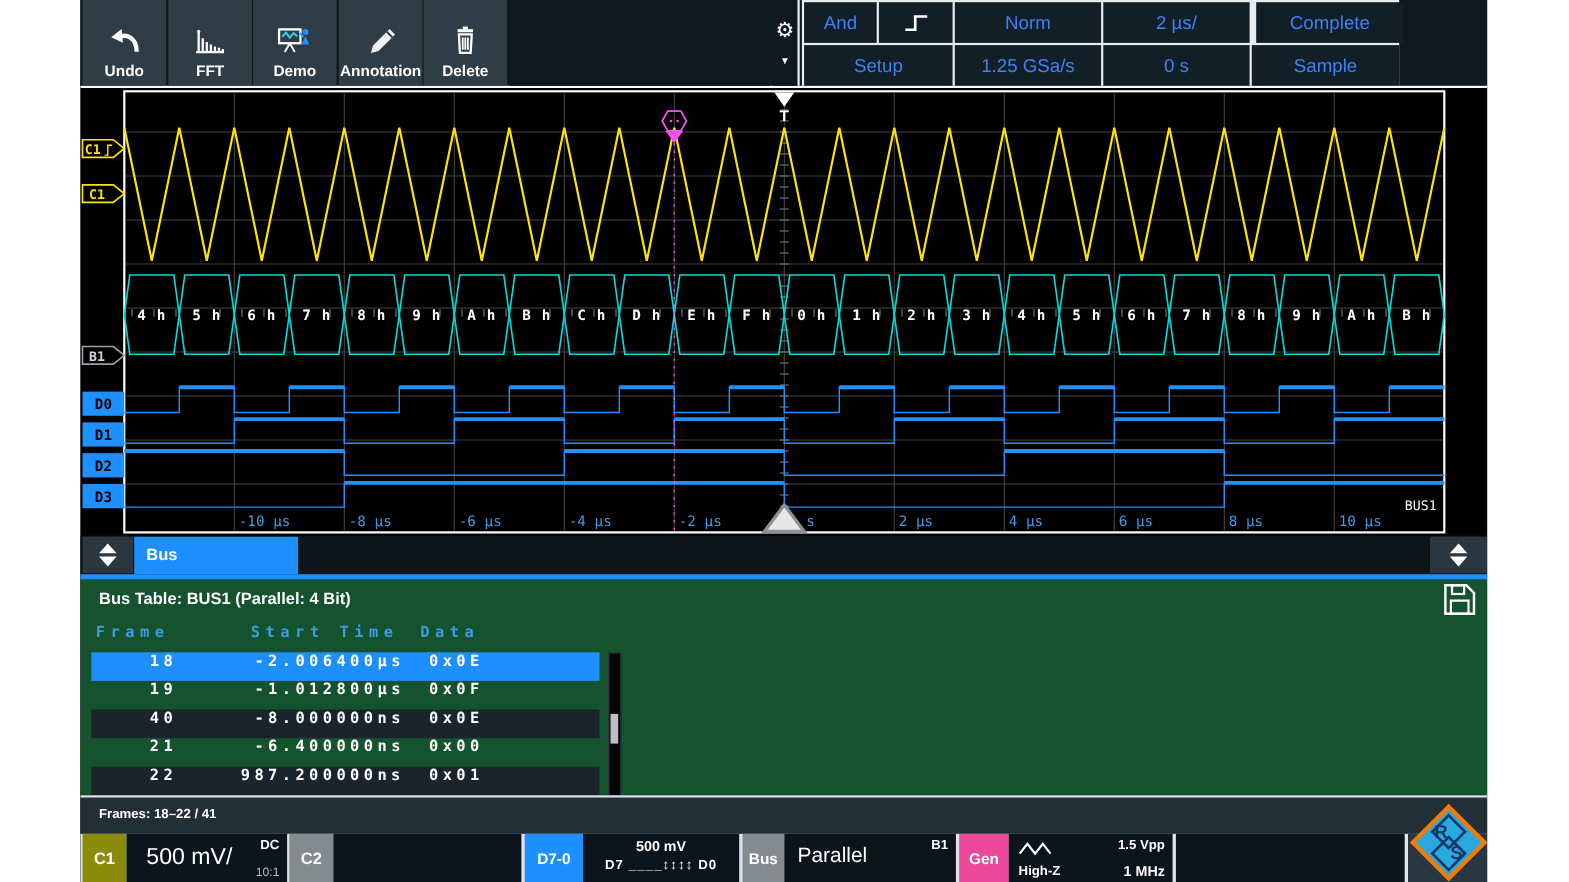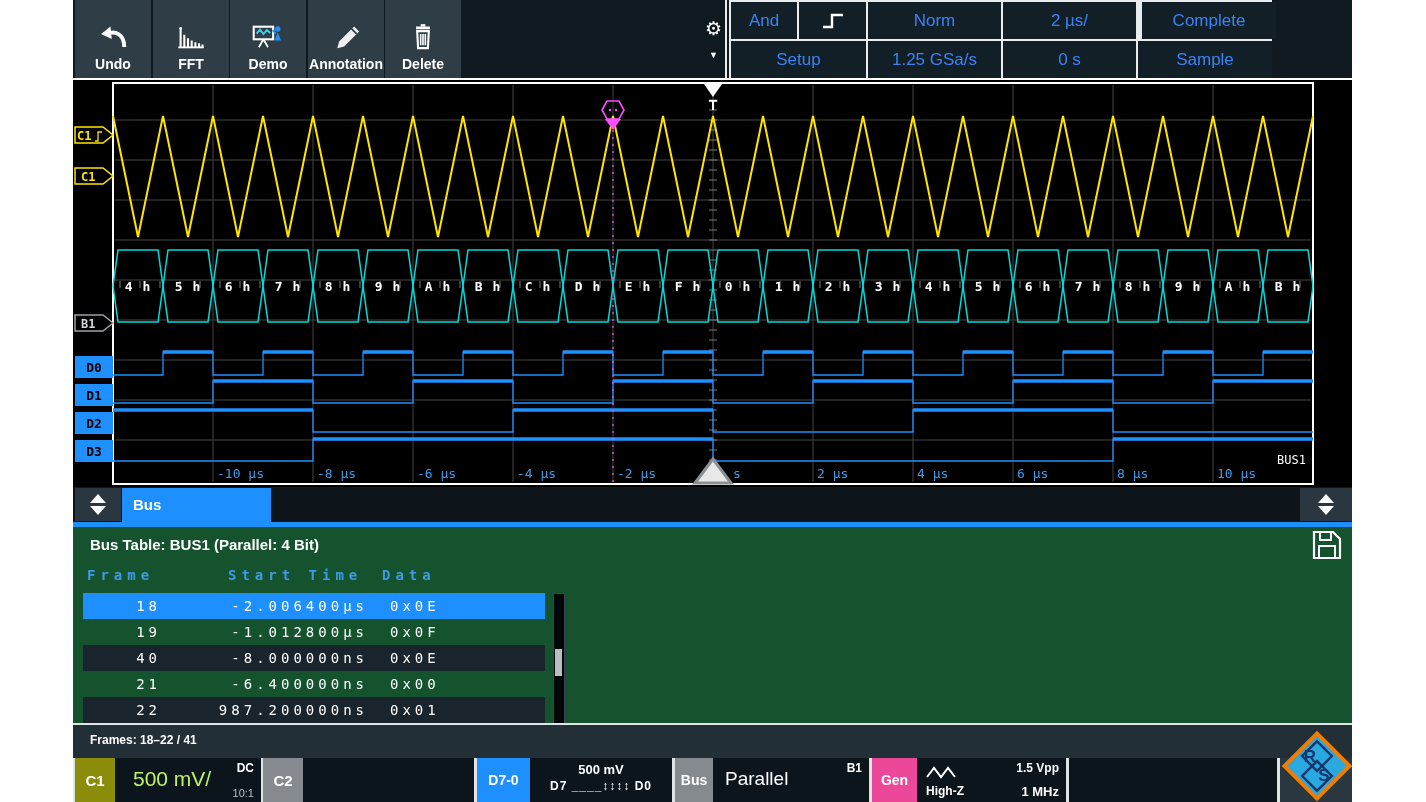--- a/index.html
+++ b/index.html
@@ -30,39 +30,39 @@
   .bustab{position:absolute;left:49px;top:1px;width:149px;height:34px;background:#1e8fff;color:#fff;
           font-size:15px;font-weight:bold;line-height:34px;padding-left:11px;box-sizing:border-box;}
   .tabline{position:absolute;left:0;top:522px;width:1279px;height:5px;background:#1e8fff;}
 
   
   .panel{position:absolute;left:0;top:527px;width:1279px;height:196px;background:#14532d;color:#fff;}
   .ptitle{position:absolute;left:17px;top:9px;font-size:15px;font-weight:bold;}
   .saveic{position:absolute;left:1238px;top:3px;}
   .thead{position:absolute;top:40px;left:0;width:480px;height:22px;color:#3d9be8;
          font-family:"DejaVu Sans Mono",monospace;font-weight:bold;font-size:14px;letter-spacing:5px;}
-  .trow{position:absolute;left:10px;width:462px;height:26px;display:flex;align-items:center;
-        font-family:"DejaVu Sans Mono",monospace;font-weight:normal;font-size:14px;letter-spacing:4px;color:#fff;}
+  .trow{position:absolute;left:10px;width:462px;height:26px;display:flex;
+        font-family:"DejaVu Sans Mono",monospace;font-weight:bold;font-size:14px;letter-spacing:4px;color:#fff;}
   .trow .c1{width:78px;text-align:right;}
   .trow .c2{width:207px;text-align:right;}
   .trow .c3{margin-left:22px;text-align:left;}
   .r-sel{background:#1e8fff;}
   .r-alt{background:#1a242d;}
   .sbar{position:absolute;left:480px;top:66px;width:10px;height:130px;background:#04070a;border:1px solid #39434c;}
   .sthumb{position:absolute;left:1px;top:55px;width:7px;height:27px;background:#b9c0c5;}
 
   .framesbar{position:absolute;left:0;top:723px;width:1279px;height:35px;background:#222f37;border-top:2px solid #dfe4e6;box-sizing:border-box;}
   .framesbar span{position:absolute;left:17px;top:8px;font-size:12px;font-weight:bold;color:#fff;}
 
   
   .bottombar{position:absolute;left:0;top:758px;width:1279px;height:44px;background:#dfe4e6;}
   .sec{position:absolute;top:0;height:44px;box-sizing:border-box;}
   .badge{display:flex;align-items:center;justify-content:center;color:#fff;font-weight:bold;}
   .info{background:#0c141c;color:#fff;}
-  .bigv{position:absolute;left:18px;top:9px;font-size:21px;color:#bef264;}
+  .bigv{position:absolute;left:18px;top:9px;font-size:21px;color:#ffffff;}
   .cornertr{position:absolute;right:7px;top:3px;font-size:12px;font-weight:bold;}
   .cornerbr{position:absolute;right:7px;bottom:3px;font-size:11px;color:#b8bfc4;}
 
   svg text{font-family:"DejaVu Sans Mono",monospace;}
 </style>
 </head>
 <body>
 
 <div class="stage">
  <div class="screen">

